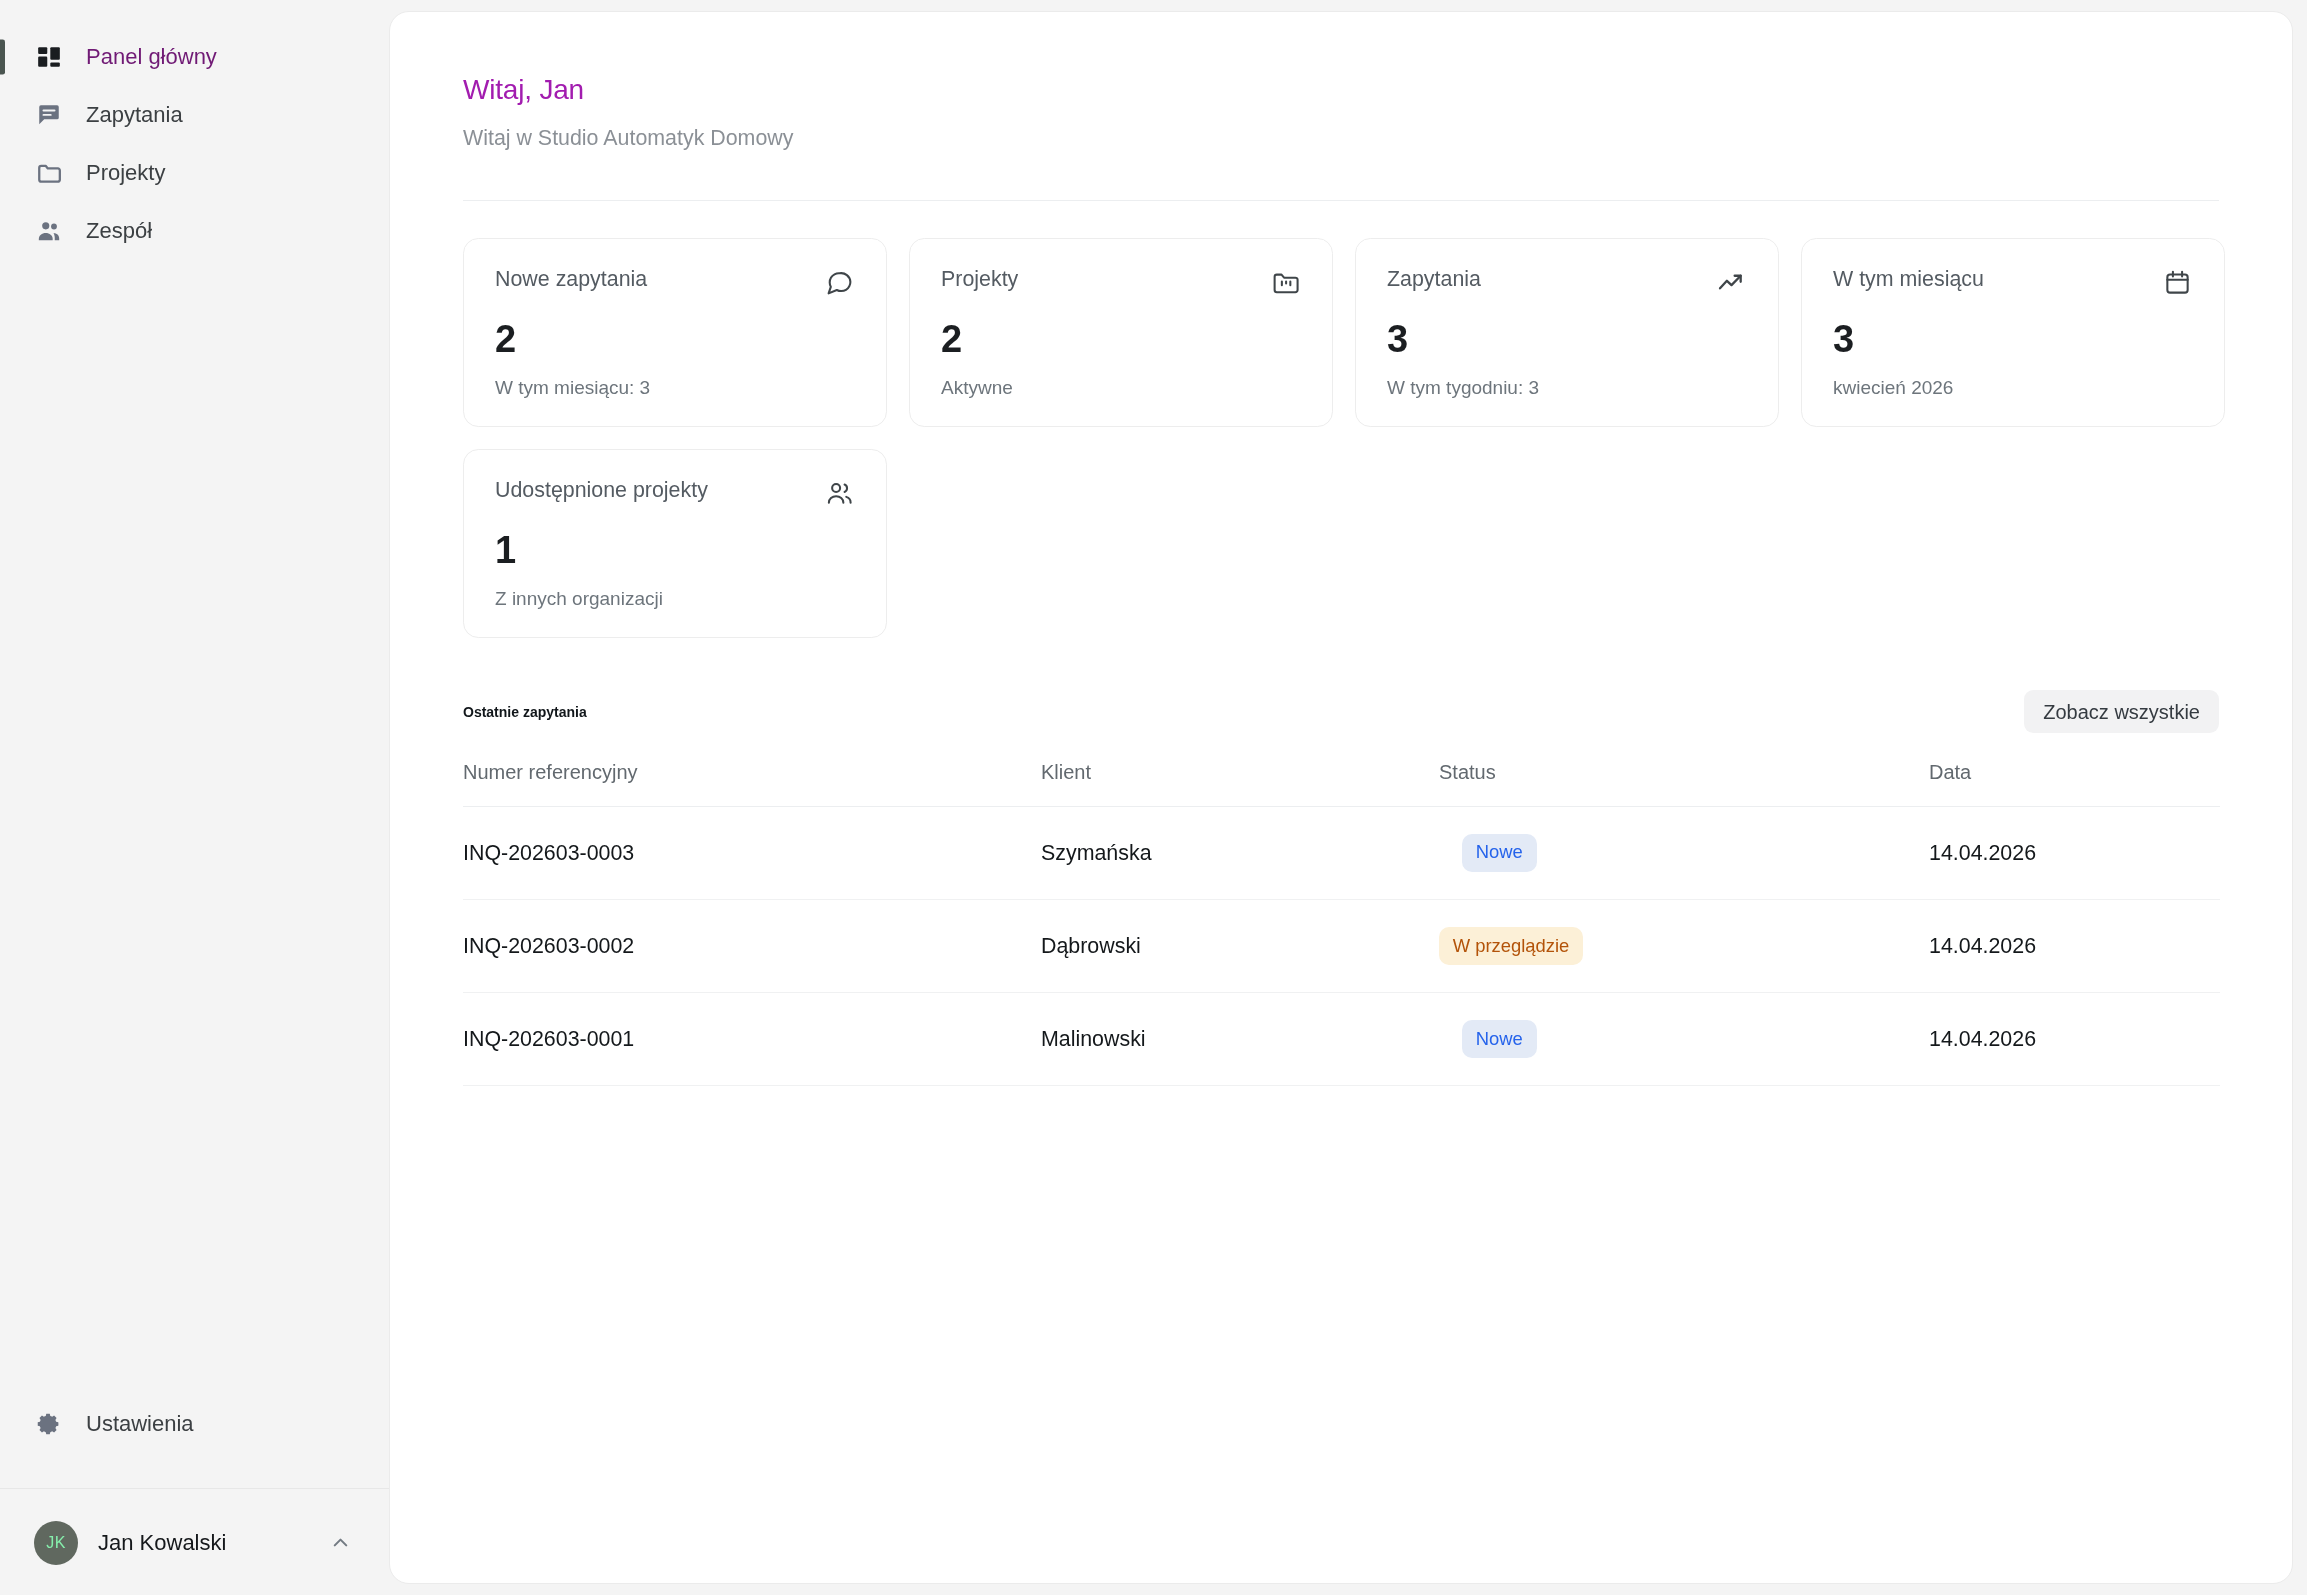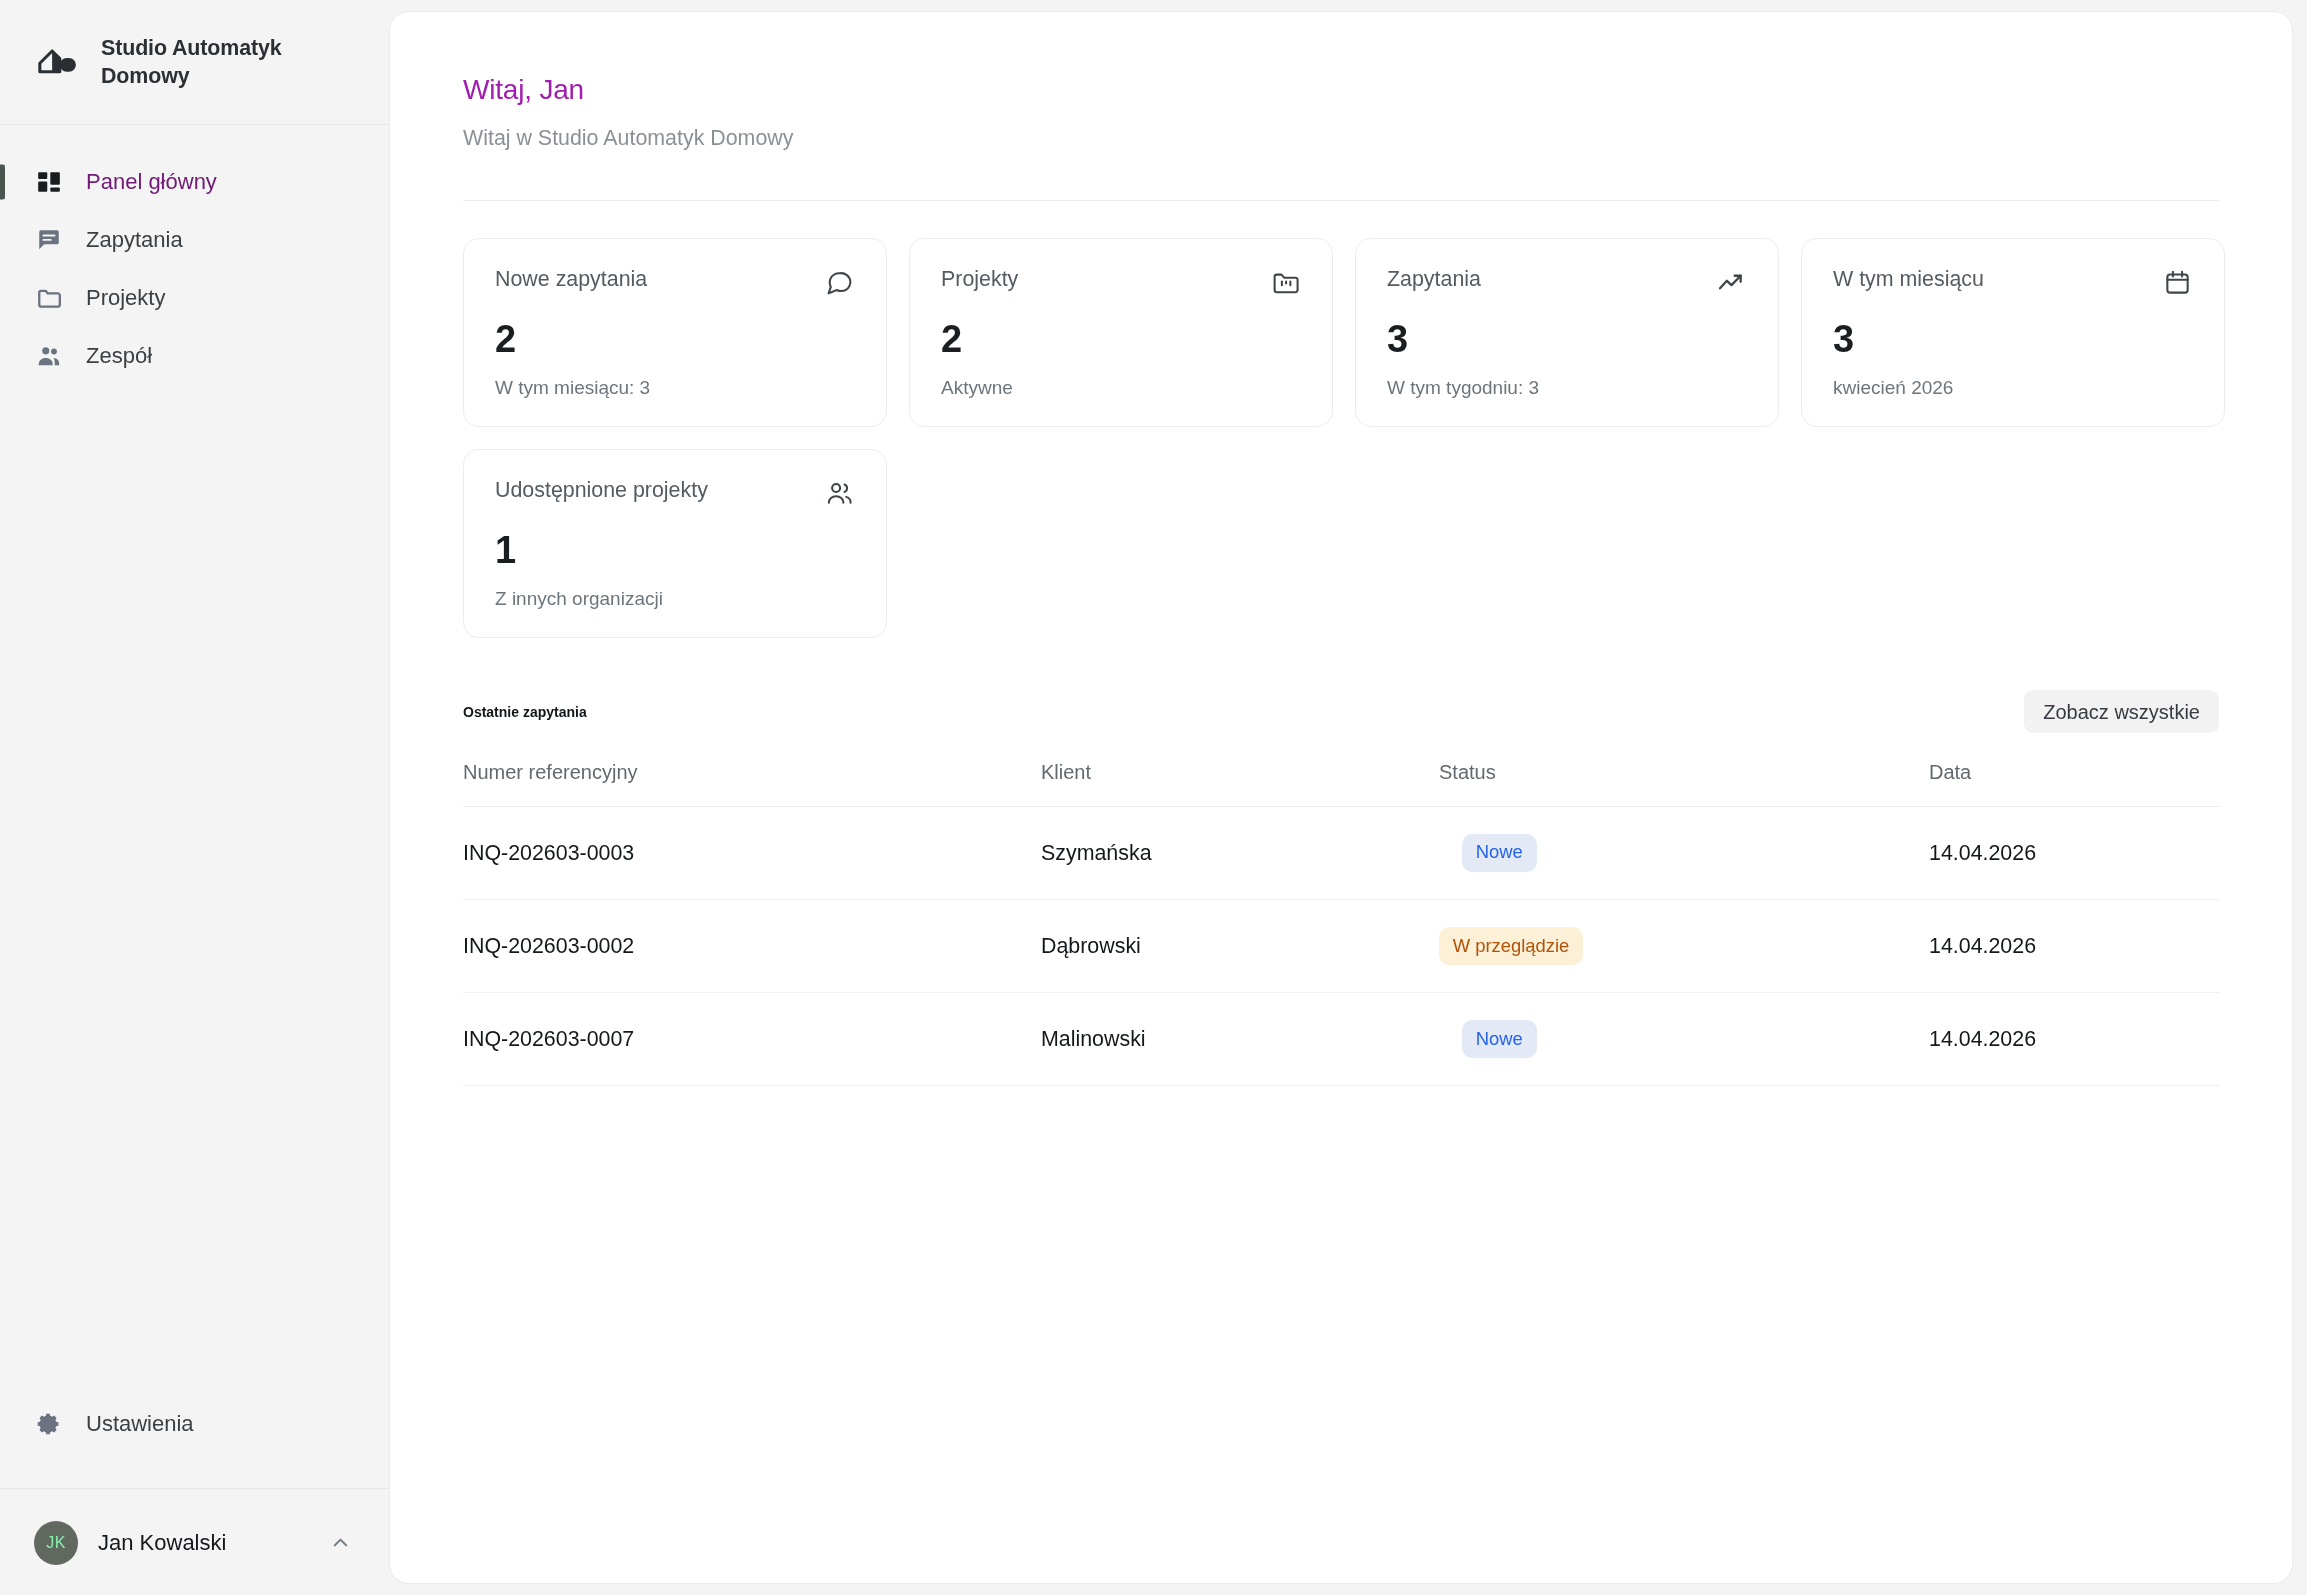--- a/index.html
+++ b/index.html
@@ -337,30 +337,20 @@
     color: #b35309;
   }
 </style>
 </head>
 <body>
 
 <div class="app">
 
   <aside class="sidebar">
 
-    <div class="sidebar-header">
-      <span class="logo-icon">
-        <svg width="43" height="43" viewBox="0 0 56 56" fill="none" xmlns="http://www.w3.org/2000/svg">
-          <path d="M5 29 L21 13 L31 23 L31 40 L5 40 Z" fill="none" stroke="#2b2f33" stroke-width="4" stroke-linejoin="round"></path>
-          <path d="M21 13 L31 23 L31 40 L21 40 Z" fill="#2b2f33"></path>
-          <rect x="31" y="22" width="21" height="18" rx="9" fill="#2b2f33"></rect>
-        </svg>
-      </span>
-      <span class="brand-name">Studio Automatyk Domowy</span>
-    </div>
 
     <nav class="nav">
 
       <a class="nav-item active" href="#">
         <span class="nav-icon">
           <svg width="26" height="26" viewBox="0 0 24 24" fill="currentColor" xmlns="http://www.w3.org/2000/svg">
             <rect x="2" y="3" width="8.4" height="6.2" rx="1"></rect>
             <rect x="13.2" y="3" width="8.8" height="11.6" rx="1"></rect>
             <rect x="2" y="11.6" width="8.4" height="9.4" rx="1"></rect>
             <rect x="13.2" y="17" width="8.8" height="4" rx="1"></rect>
@@ -550,21 +540,21 @@
             <tr>
               <td>INQ-202603-0002</td>
               <td>Dąbrowski</td>
               <td>
                 <span class="badge review">W przeglądzie</span>
               </td>
               <td>14.04.2026</td>
             </tr>
 
             <tr>
-              <td>INQ-202603-0007</td>
+              <td>INQ-202603-0001</td>
               <td>Malinowski</td>
               <td>
                 <span class="badge new">Nowe</span>
               </td>
               <td>14.04.2026</td>
             </tr>
 
           </tbody>
         </table>
 

